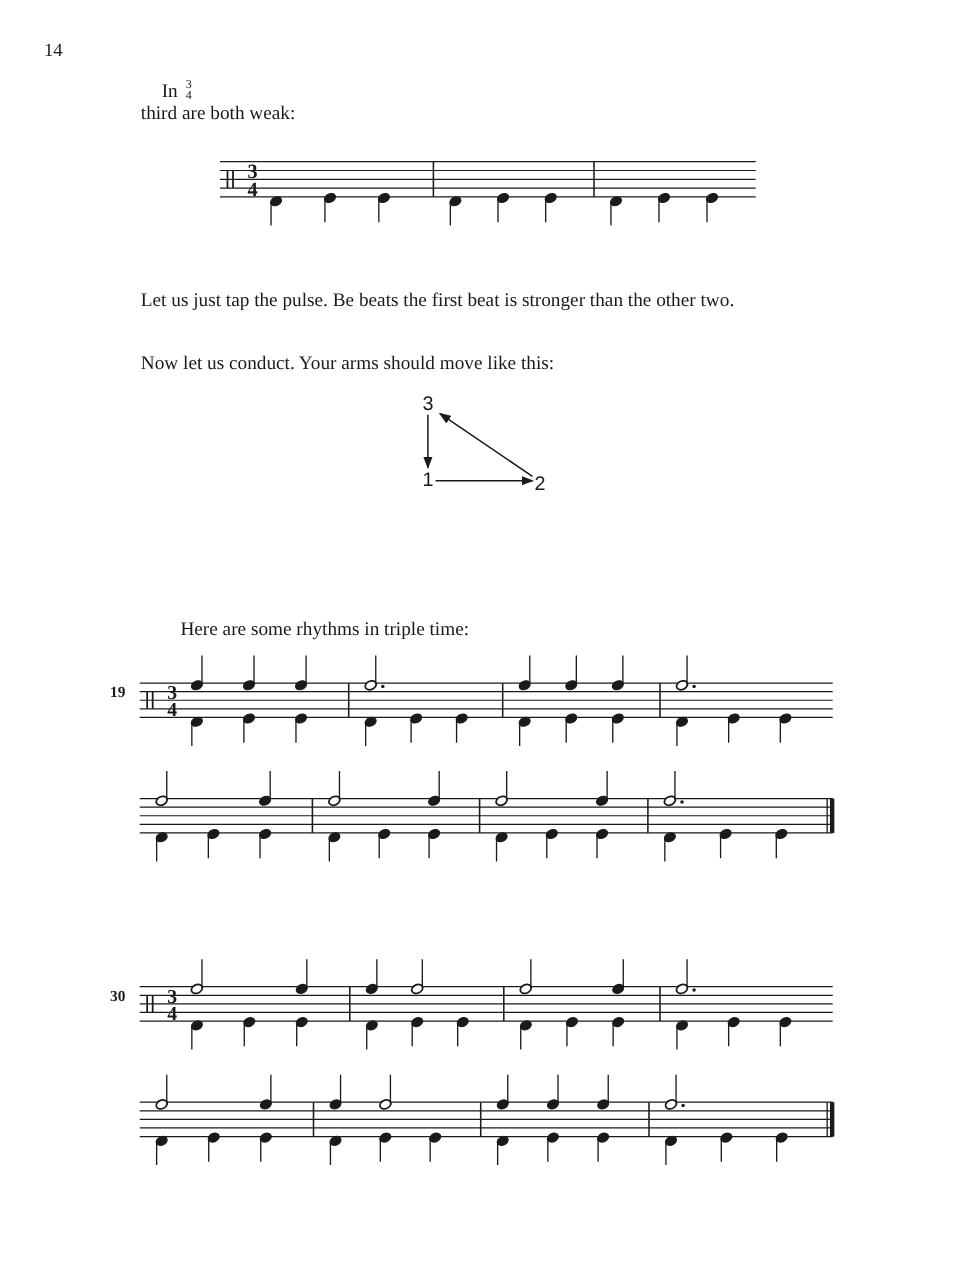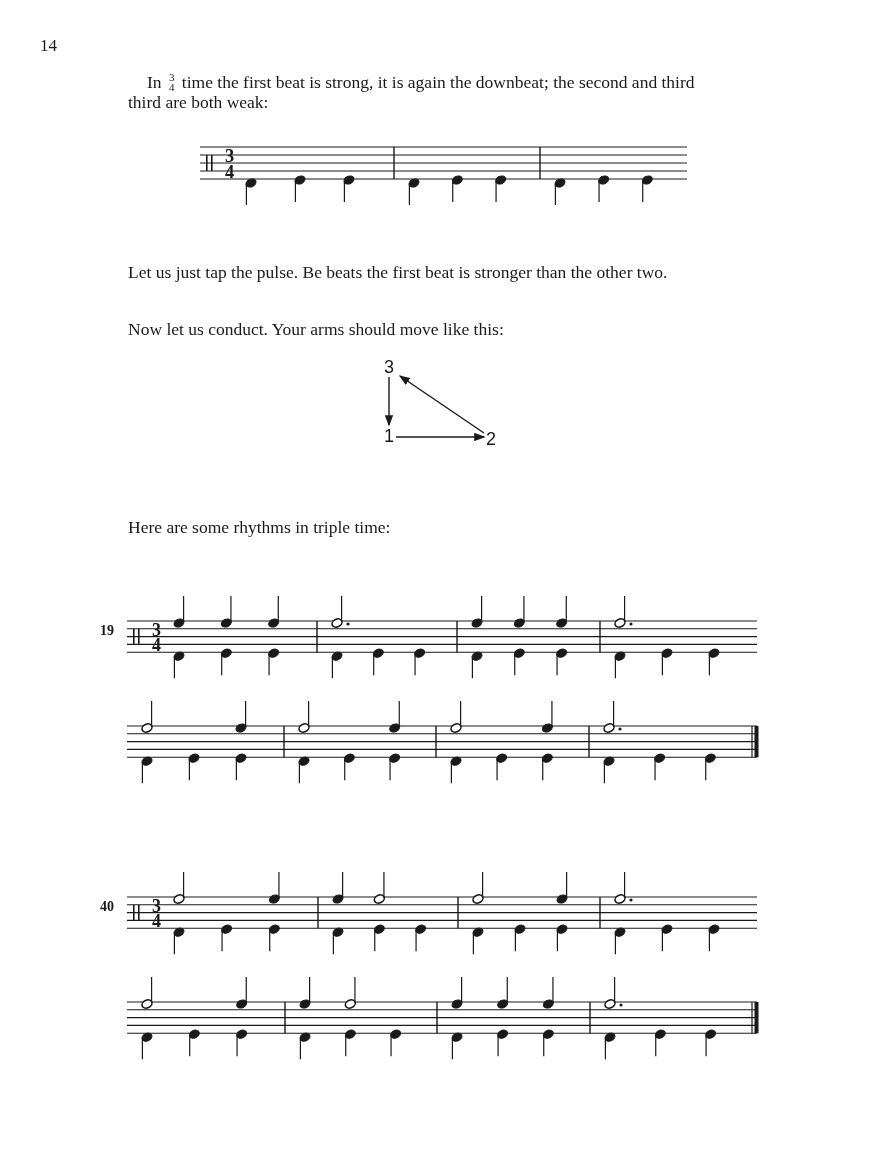--- a/index.html
+++ b/index.html
@@ -18,46 +18,45 @@
 <body>
 
 <div class="page-number">14</div>
 
 <div class="para" style="top:72px;margin-left:19px;">
   <span>In</span>
   <span class="frac">
     <span>3</span>
     <span>4</span>
   </span>
-  <span>time the first beat is strong, it is again the downbeat; the second and third</span>
 </div>
 <div class="para" style="top:92px;">third are both weak:</div>
 
 <div class="para" style="top:262px;">Let us just tap the pulse. Be beats the first beat is stronger than the other two.</div>
 <div class="para" style="top:319px;">Now let us conduct. Your arms should move like this:</div>
-<div class="para" style="top:517px;">Here are some rhythms in triple time:</div>
+<div class="para" style="top:561px;margin-left:36px;">Here are some rhythms in triple time:</div>
 
 <div class="diagram">
   <div class="diagram-label" style="left:24px; top:2px;">3</div>
   <div class="diagram-label" style="left:24px; top:71px;">1</div>
   <div class="diagram-label" style="left:126px; top:74px;">2</div>
   <svg width="160" height="100" style="position:absolute;left:0;top:0">
     <defs>
       <marker id="ah" markerWidth="8" markerHeight="6" refX="7" refY="3" orient="auto">
         <path d="M0,0 L8,3 L0,6 z" fill="#1a1a1a"></path>
       </marker>
     </defs>
     <line x1="29" y1="22" x2="29" y2="70" stroke="#1a1a1a" stroke-width="1.4" marker-end="url(#ah)"></line>
     <line x1="36" y1="82" x2="124" y2="82" stroke="#1a1a1a" stroke-width="1.4" marker-end="url(#ah)"></line>
     <line x1="124" y1="78" x2="40" y2="21" stroke="#1a1a1a" stroke-width="1.4" marker-end="url(#ah)"></line>
   </svg>
 </div>
 
 <div class="ex-num" style="left:100px; top:623px;">19</div>
-<div class="ex-num" style="left:100px; top:899px;">40</div>
+<div class="ex-num" style="left:100px; top:899px;">30</div>
 
 <svg class="music" width="890" height="1152" id="music">
     <line x1="200" x2="687" y1="147" y2="147" stroke="#1a1a1a" stroke-width="1.1"></line>
     <line x1="200" x2="687" y1="155" y2="155" stroke="#1a1a1a" stroke-width="1.1"></line>
     <line x1="200" x2="687" y1="163" y2="163" stroke="#1a1a1a" stroke-width="1.1"></line>
     <line x1="200" x2="687" y1="171" y2="171" stroke="#1a1a1a" stroke-width="1.1"></line>
     <line x1="200" x2="687" y1="179" y2="179" stroke="#1a1a1a" stroke-width="1.1"></line>
     <rect x="206" y="155" width="1.6" height="16" fill="#1a1a1a"></rect>
     <rect x="211" y="155" width="1.6" height="16" fill="#1a1a1a"></rect>
     <text x="225" y="162" font-size="18.4" font-weight="bold" font-family="Liberation Serif, serif" fill="#1a1a1a">3</text>

